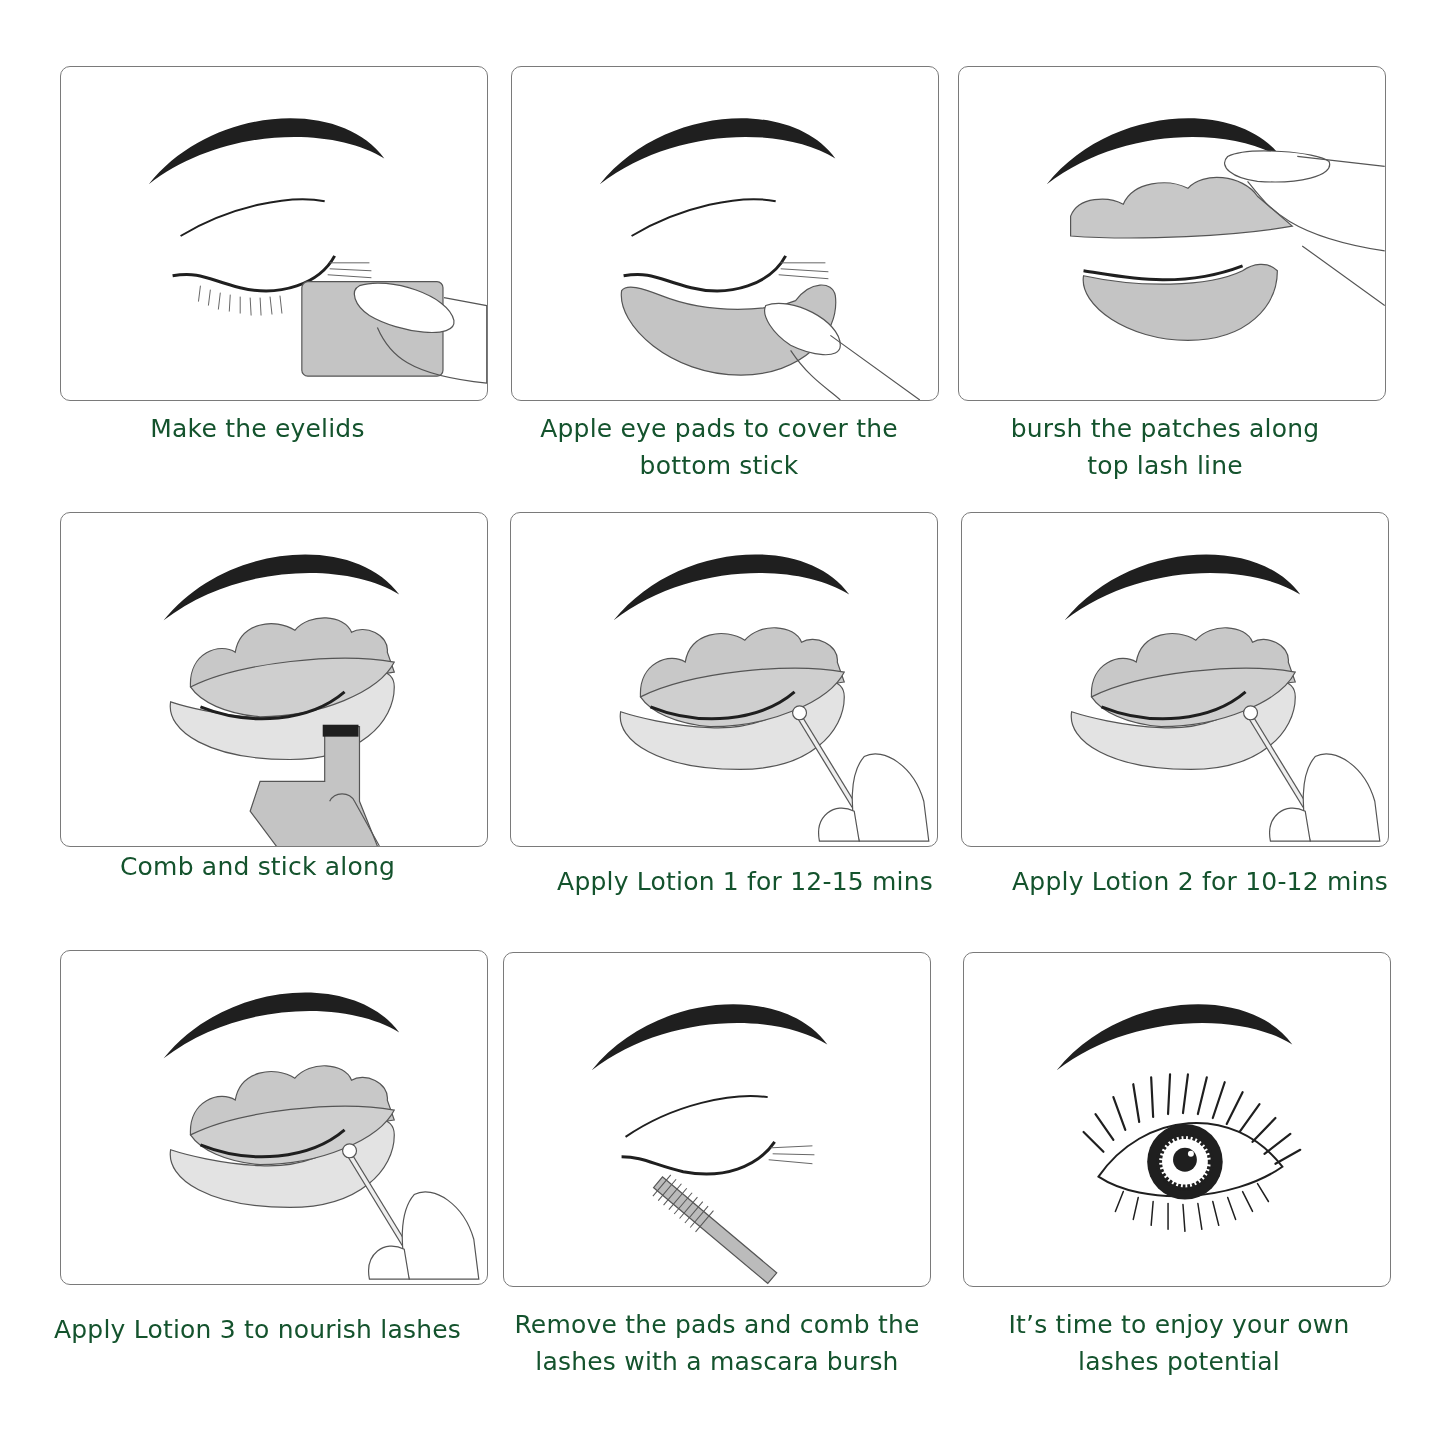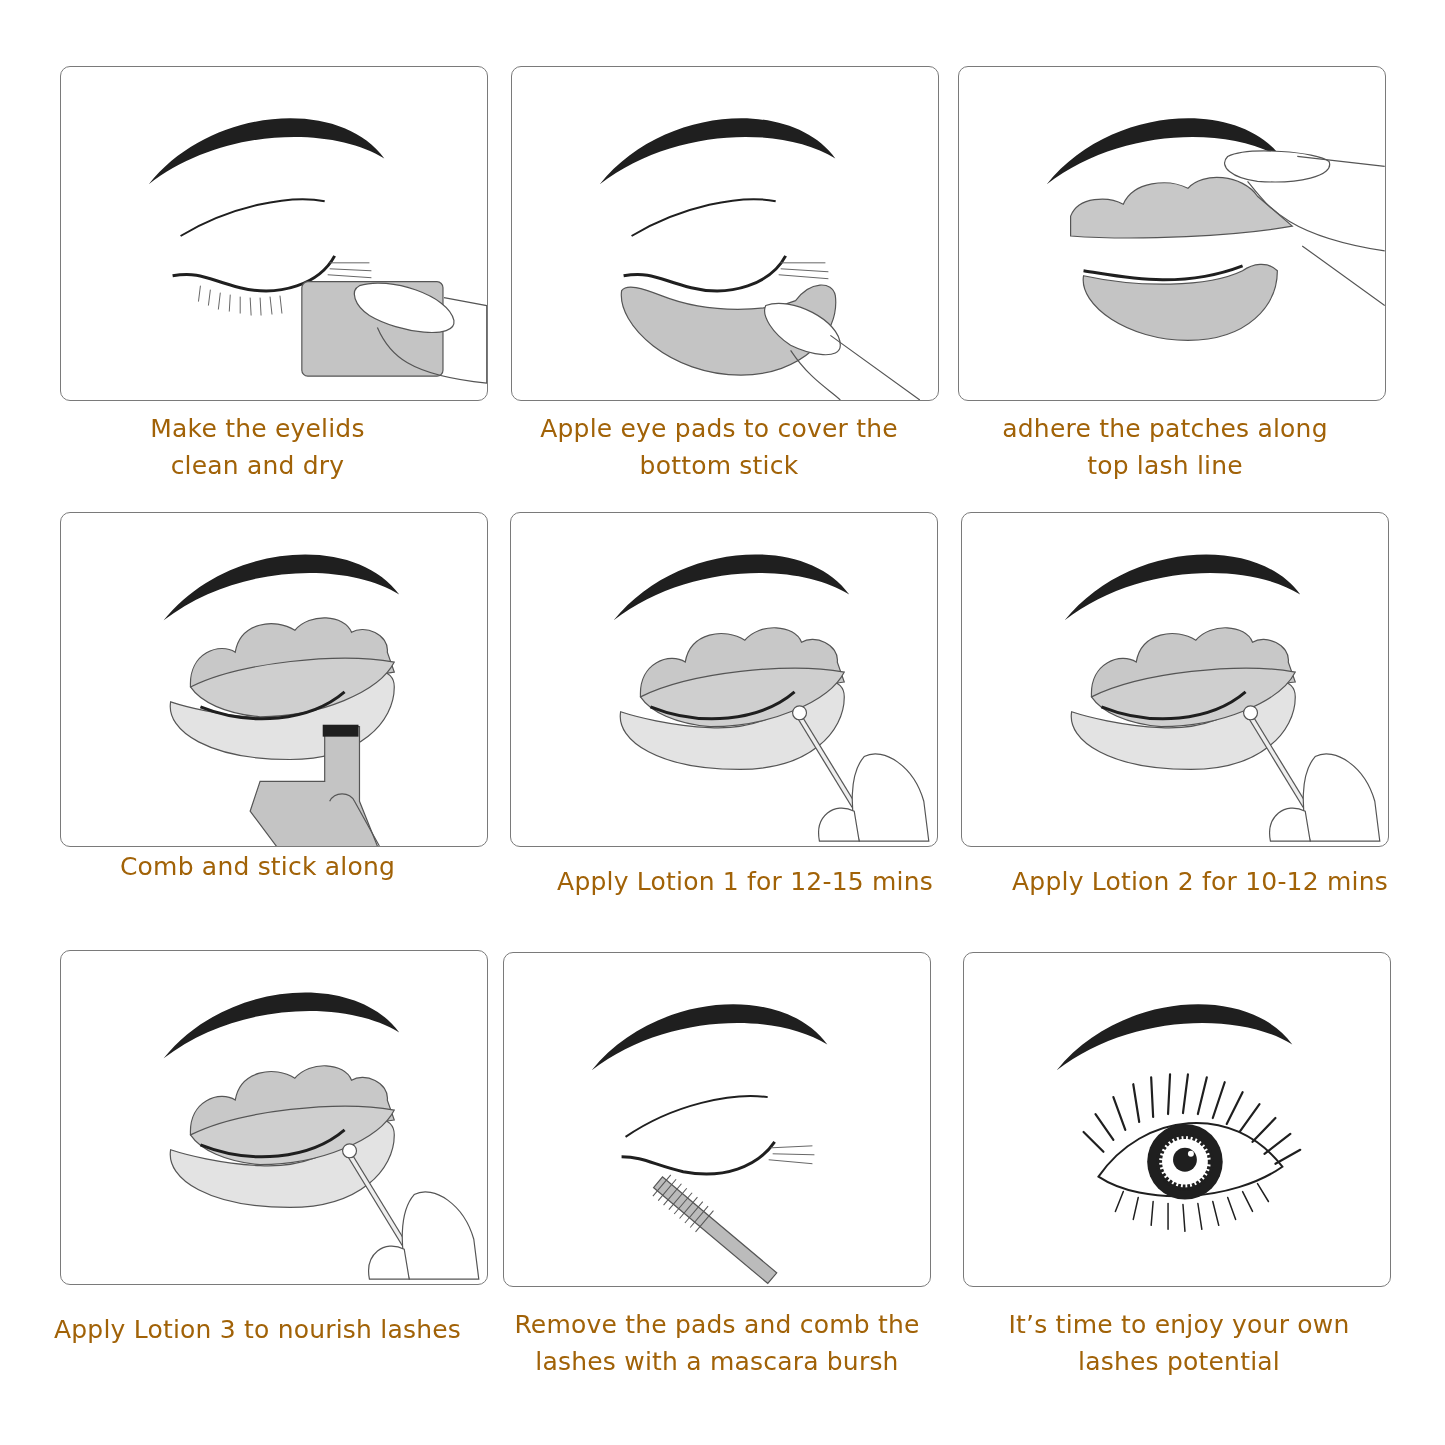--- a/index.html
+++ b/index.html
@@ -1,20 +1,20 @@
 <!DOCTYPE html>
 <html><head>
 <meta charset="utf-8">
 <style>
   html, body { margin: 0; padding: 0; background: #ffffff; }
   body { width: 1445px; height: 1445px; position: relative; overflow: hidden;
          font-family: "DejaVu Sans", "Liberation Sans", sans-serif; color: #1a1a1a; }
   .panel { position: absolute; border: 1.5px solid #7a7a7a; border-radius: 10px; background: #fff; box-sizing: border-box; overflow: hidden; }
   .panel svg { position: absolute; left: 0; top: 0; width: 100%; height: 100%; }
-  .caption { position: absolute; text-align: center; font-size: 25px; line-height: 37px; letter-spacing: 0.2px; color: #a16207; }
+  .caption { position: absolute; text-align: center; font-size: 25px; line-height: 37px; letter-spacing: 0.2px; color: #14532d; }
   .caption span { display: block; }
 </style>
 </head>
 <body>
 
 <svg width="0" height="0" style="position:absolute">
   <defs>
     <path id="brow" d="M88 118 C 150 40, 280 30, 325 92 C 270 58, 160 62, 88 118 Z" fill="#1f1f1f"></path>
     <g id="shield-patch">
       <path d="M130 185 C 128 150, 160 140, 175 150 C 180 120, 215 115, 235 128 C 250 110, 285 112, 292 130 C 305 122, 330 132, 328 150 L 335 170 C 300 175, 200 180, 130 185 Z" fill="#c8c8c8" stroke="#555" stroke-width="1.2"></path>
@@ -52,21 +52,20 @@
         <line x1="270" y1="203" x2="312" y2="205"></line>
         <line x1="268" y1="209" x2="312" y2="212"></line>
     </g>
     <rect x="242" y="216" width="142" height="95" rx="6" fill="#c4c4c4" stroke="#555" stroke-width="1.2"></rect>
     <path d="M300 220 C 330 210, 390 230, 395 255 C 398 275, 340 268, 310 250 C 295 240, 290 225, 300 220 Z" fill="#fff" stroke="#555" stroke-width="1.2"></path>
     <path d="M318 262 C 330 290, 350 310, 428 318 L 428 240 L 385 232" fill="none" stroke="#555" stroke-width="1.2"></path>
   </svg>
 </div>
 <div class="caption" style="left:60px;top:410px;width:395px;">
   <span>Make the eyelids</span>
-  <span>clean and dry</span>
 </div>
 
 <div class="panel" style="left:511px;top:66px;width:428px;height:335px;">
   <svg viewBox="0 0 428 335">
     <use href="#brow"></use>
     <path d="M120 170 C 170 140, 230 128, 265 135" stroke="#1f1f1f" stroke-width="2" fill="none"></path>
     <path d="M112 210 C 140 205, 150 215, 180 222 C 220 232, 260 218, 275 190" stroke="#1f1f1f" stroke-width="3" fill="none"></path>
     <g stroke="#666" stroke-width="1">
       <line x1="270" y1="197" x2="315" y2="197"></line>
         <line x1="270" y1="203" x2="318" y2="206"></line>
@@ -86,21 +85,21 @@
   <svg viewBox="0 0 428 335">
     <use href="#brow"></use>
     <path d="M112 150 C 120 130, 150 130, 165 138 C 175 115, 210 112, 230 122 C 245 105, 285 108, 300 130 L 335 160 C 280 170, 180 175, 112 170 Z" fill="#c8c8c8" stroke="#555" stroke-width="1.2"></path>
     <path d="M125 205 C 160 210, 220 225, 285 200" stroke="#1f1f1f" stroke-width="3" fill="none"></path>
     <path d="M125 210 C 120 240, 170 275, 230 275 C 290 275, 320 240, 320 205 C 310 195, 295 198, 285 205 C 250 222, 180 222, 125 210 Z" fill="#c4c4c4" stroke="#555" stroke-width="1.2"></path>
     <path d="M270 90 C 290 80, 360 85, 372 95 C 378 110, 340 118, 300 115 C 275 112, 260 100, 270 90 Z" fill="#fff" stroke="#555" stroke-width="1.2"></path>
     <path d="M290 115 C 310 140, 330 170, 428 185 M340 90 L 428 100 M345 180 L 428 240" fill="none" stroke="#555" stroke-width="1.2"></path>
   </svg>
 </div>
 <div class="caption" style="left:950px;top:410px;width:430px;">
-  <span>adhere the patches along</span>
+  <span>bursh the patches along</span>
   <span>top lash line</span>
 </div>
 
 <div class="panel" style="left:60px;top:512px;width:428px;height:335px;">
   <svg viewBox="0 0 428 335">
     <use href="#brow" transform="translate(15,-10)"></use>
     <use href="#lower-pad" transform="translate(0,-10)"></use>
     <use href="#shield-patch" transform="translate(0,-10)"></use>
     <path d="M140 195 C 190 215, 250 210, 285 180" stroke="#1f1f1f" stroke-width="3" fill="none"></path>
     <path d="M265 215 L 300 215 L 300 290 L 320 340 L 220 340 L 190 300 L 200 270 L 265 270 Z" fill="#c4c4c4" stroke="#555" stroke-width="1.2"></path>

